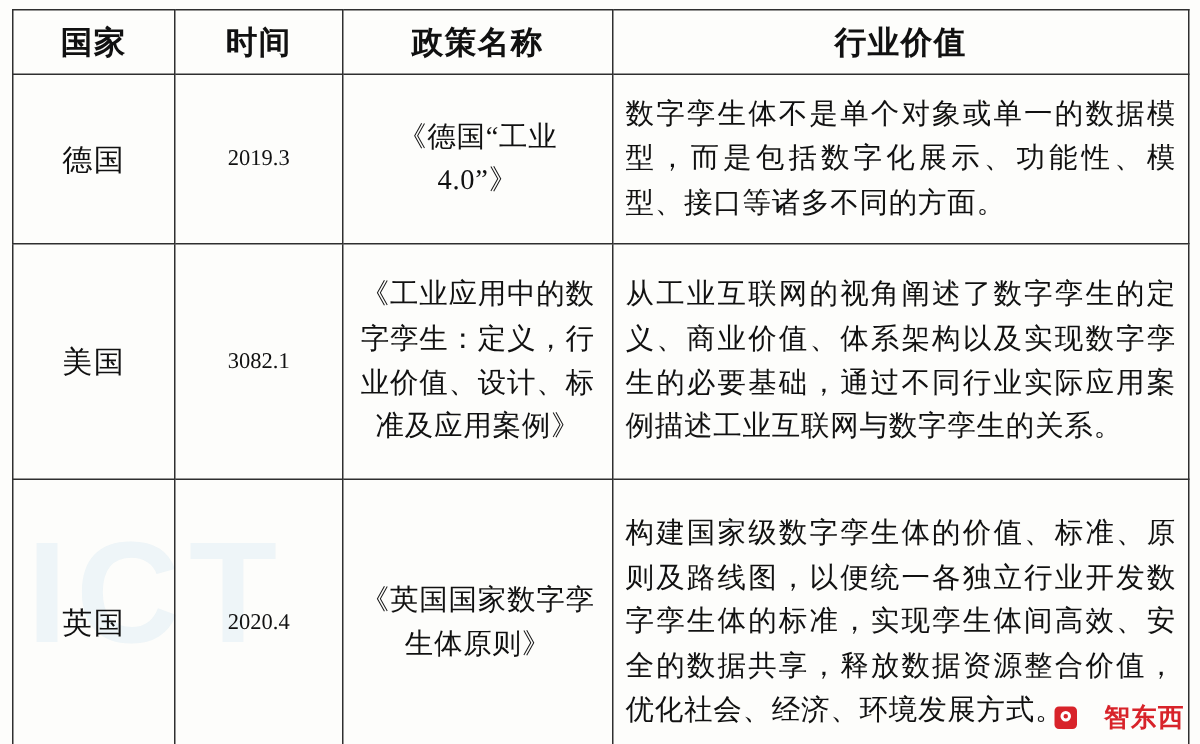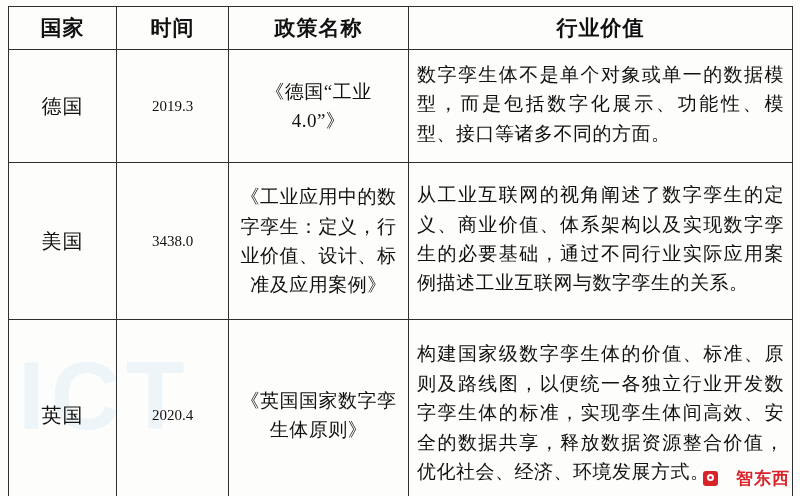--- a/index.html
+++ b/index.html
@@ -109,21 +109,20 @@
     line-height: 1.55;
     letter-spacing: 0.5px;
   }
   td.pcontent {
     text-align: justify;
     text-justify: inter-ideograph;
     font-size: 19px;
     line-height: 1.55;
     letter-spacing: 0.5px;
     padding: 6px 8px;
-    font-family: Liberation Mono, monospace;
   }
 
   
   tr.row-1 td { height: 104px; }
   tr.row-2 td { height: 148px; }
   tr.row-3 td { height: 182px; }
 
   .logo {
     position: absolute;
     right: 10px;
@@ -187,21 +186,21 @@
       </thead>
       <tbody>
         <tr class="row-1">
           <td class="country">德国</td>
           <td class="time">2019.3</td>
           <td class="pname">《德国“工业 4.0”》</td>
           <td class="pcontent">数字孪生体不是单个对象或单一的数据模型，而是包括数字化展示、功能性、模型、接口等诸多不同的方面。</td>
         </tr>
         <tr class="row-2">
           <td class="country">美国</td>
-          <td class="time">3438.0</td>
+          <td class="time">3082.1</td>
           <td class="pname">《工业应用中的数字孪生：定义，行业价值、设计、标准及应用案例》</td>
           <td class="pcontent">从工业互联网的视角阐述了数字孪生的定义、商业价值、体系架构以及实现数字孪生的必要基础，通过不同行业实际应用案例描述工业互联网与数字孪生的关系。</td>
         </tr>
         <tr class="row-3">
           <td class="country">英国</td>
           <td class="time">2020.4</td>
           <td class="pname">《英国国家数字孪生体原则》</td>
           <td class="pcontent">构建国家级数字孪生体的价值、标准、原则及路线图，以便统一各独立行业开发数字孪生体的标准，实现孪生体间高效、安全的数据共享，释放数据资源整合价值，优化社会、经济、环境发展方式。</td>
         </tr>
       </tbody>

